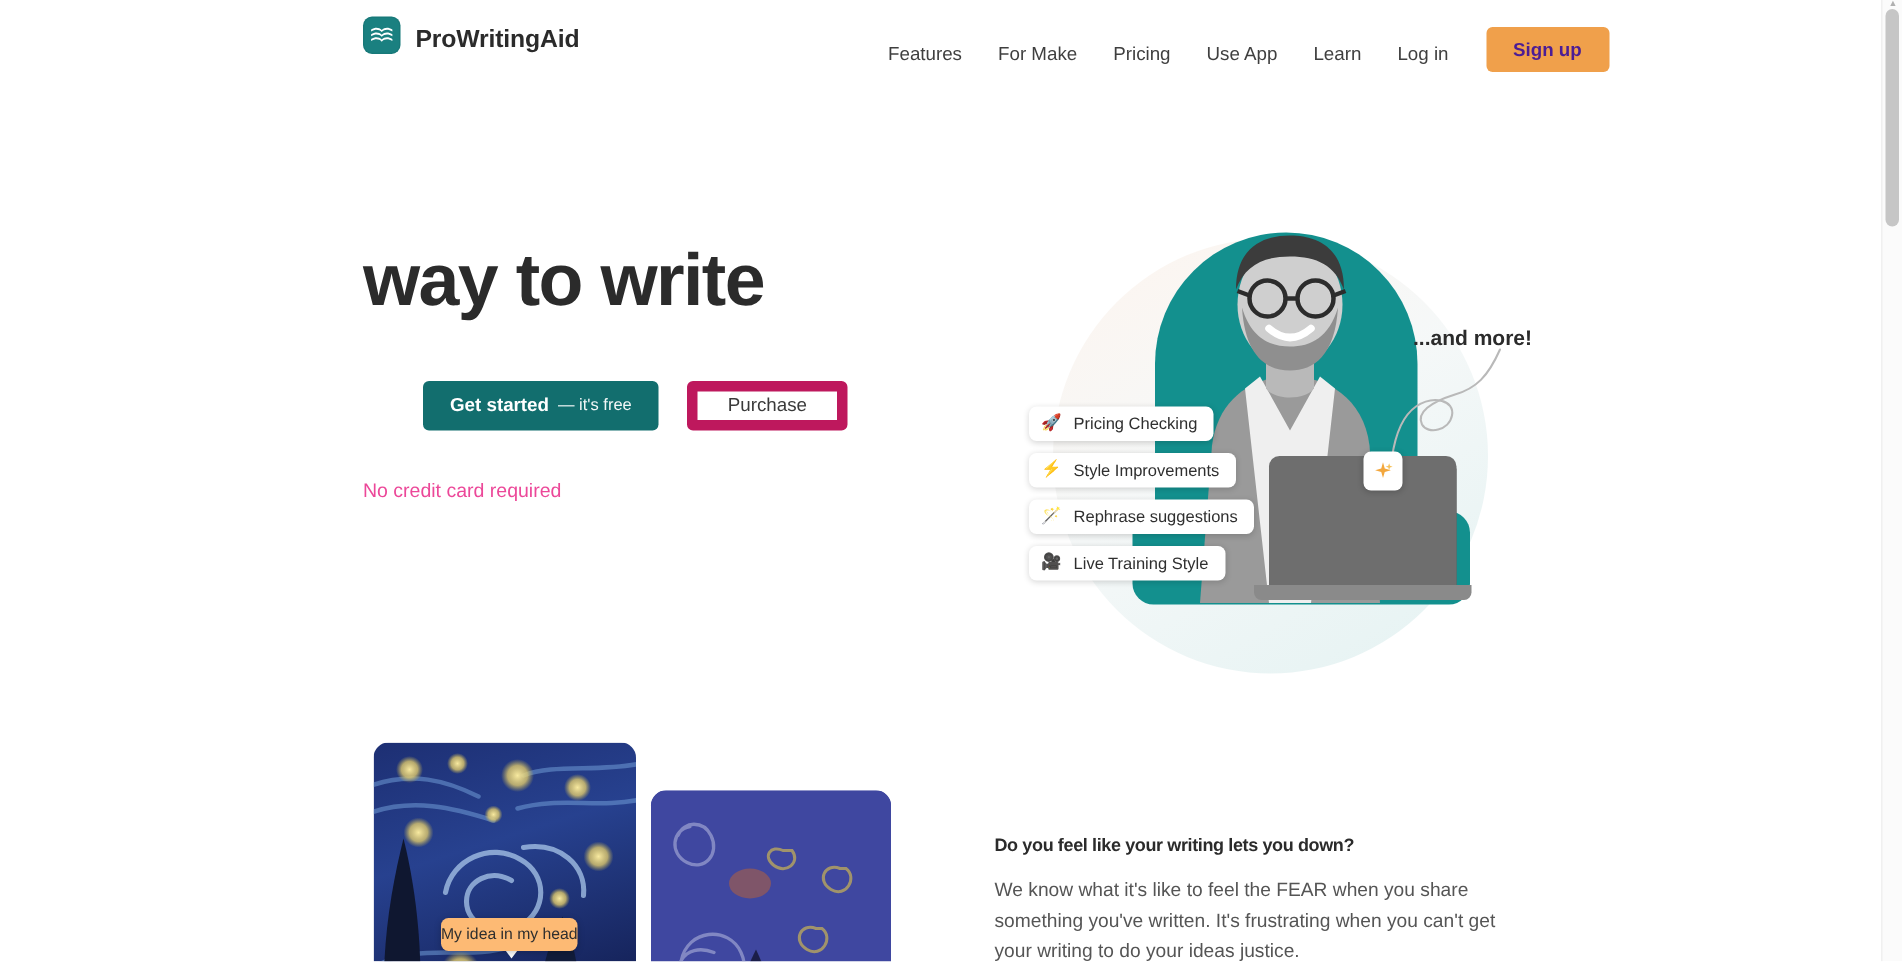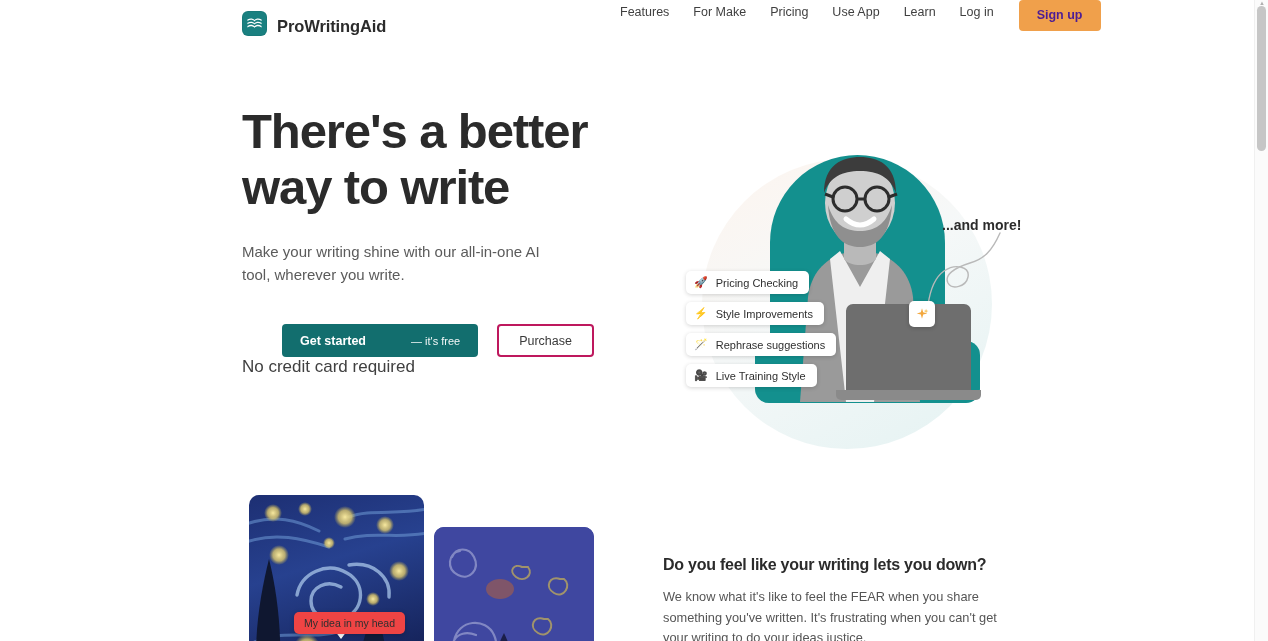--- a/index.html
+++ b/index.html
@@ -66,25 +66,25 @@
   .brand-name {
     font-size: 16.5px;
     font-weight: bold;
     color: #2b2b2b;
     letter-spacing: -0.1px;
     white-space: nowrap;
   }
 
   .nav {
     position: absolute;
-    left: 608px;
+    left: 580px;
     top: 0;
     height: 48px;
     display: flex;
-    align-items: flex-start;
+    align-items: flex-end;
     gap: 0;
   }
   .nav-link {
     font-size: 12.5px;
     color: #3f3f3f;
     text-decoration: none;
     padding: 6px 12px;
     white-space: nowrap;
     line-height: 1;
   }
@@ -147,36 +147,36 @@
     cursor: pointer;
     display: inline-flex;
     align-items: center;
     gap: 6px;
     white-space: nowrap;
   }
   .btn-primary .free {
     font-weight: normal;
     font-size: 11px;
     opacity: .95;
-    margin-left: 39px;
   }
   .btn-outline {
     background: #ffffff;
     color: #3a3a3a;
-    border: 2px solid #be185d;
+    border: 7px solid #be185d;
     border-radius: 4px;
     padding: 0 20px;
     height: 33px;
     font-size: 12.5px;
     cursor: pointer;
     white-space: nowrap;
   }
   .hero-note {
-    font-size: 17px;
-    color: #404040;
+    margin-top: 32px;
+    font-size: 13px;
+    color: #ec4899;
   }
 
   
   .hero-art {
     position: absolute;
     left: 650px;
     top: 55px;
     width: 400px;
     height: 340px;
   }
@@ -330,23 +330,23 @@
     border-radius: 10px;
     background: #3f47a0;
     overflow: hidden;
     z-index: 2;
   }
   .card-plain svg { display: block; }
   .idea-caption {
     position: absolute;
     left: 45px;
     top: 117px;
-    background: #ef4444;
+    background: #fdba74;
     border-radius: 5px;
-    padding: 5px 10px;
+    padding: 5px 0;
     font-size: 10.5px;
     color: #2f2f2f;
     box-shadow: 0 1px 5px rgba(0,0,0,.22);
     white-space: nowrap;
     z-index: 6;
   }
   .idea-pointer {
     position: absolute;
     left: 86px;
     top: 136px;
@@ -357,21 +357,21 @@
     z-index: 5;
   }
 
   .section2-copy {
     position: absolute;
     left: 663px;
     top: 68px;
     width: 360px;
   }
   .section2-title {
-    font-size: 16px;
+    font-size: 12px;
     font-weight: bold;
     color: #2b2b2b;
     letter-spacing: -0.25px;
     white-space: nowrap;
   }
   .section2-body {
     margin-top: 13px;
     font-size: 12.8px;
     line-height: 1.62;
     color: #555555;
@@ -440,25 +440,24 @@
         <a class="nav-link" href="#">Learn</a>
         <a class="nav-link" href="#">Log in</a>
         <button class="btn-signup">Sign up</button>
       </nav>
     </div>
 
     <section class="hero">
 
       <div class="hero-copy">
         <h1 class="hero-title">
-          <span>There's a better</span><br>
+          <br>
           <span>way to write</span>
         </h1>
 
-        <p class="hero-sub">Make your writing shine with our all-in-one AI tool, wherever you write.</p>
 
         <div class="hero-actions">
           <button class="btn-primary">
             <span>Get started</span>
             <span class="free">— it's free</span>
           </button>
           <button class="btn-outline">Purchase</button>
         </div>
 
         <p class="hero-note">No credit card required</p>

